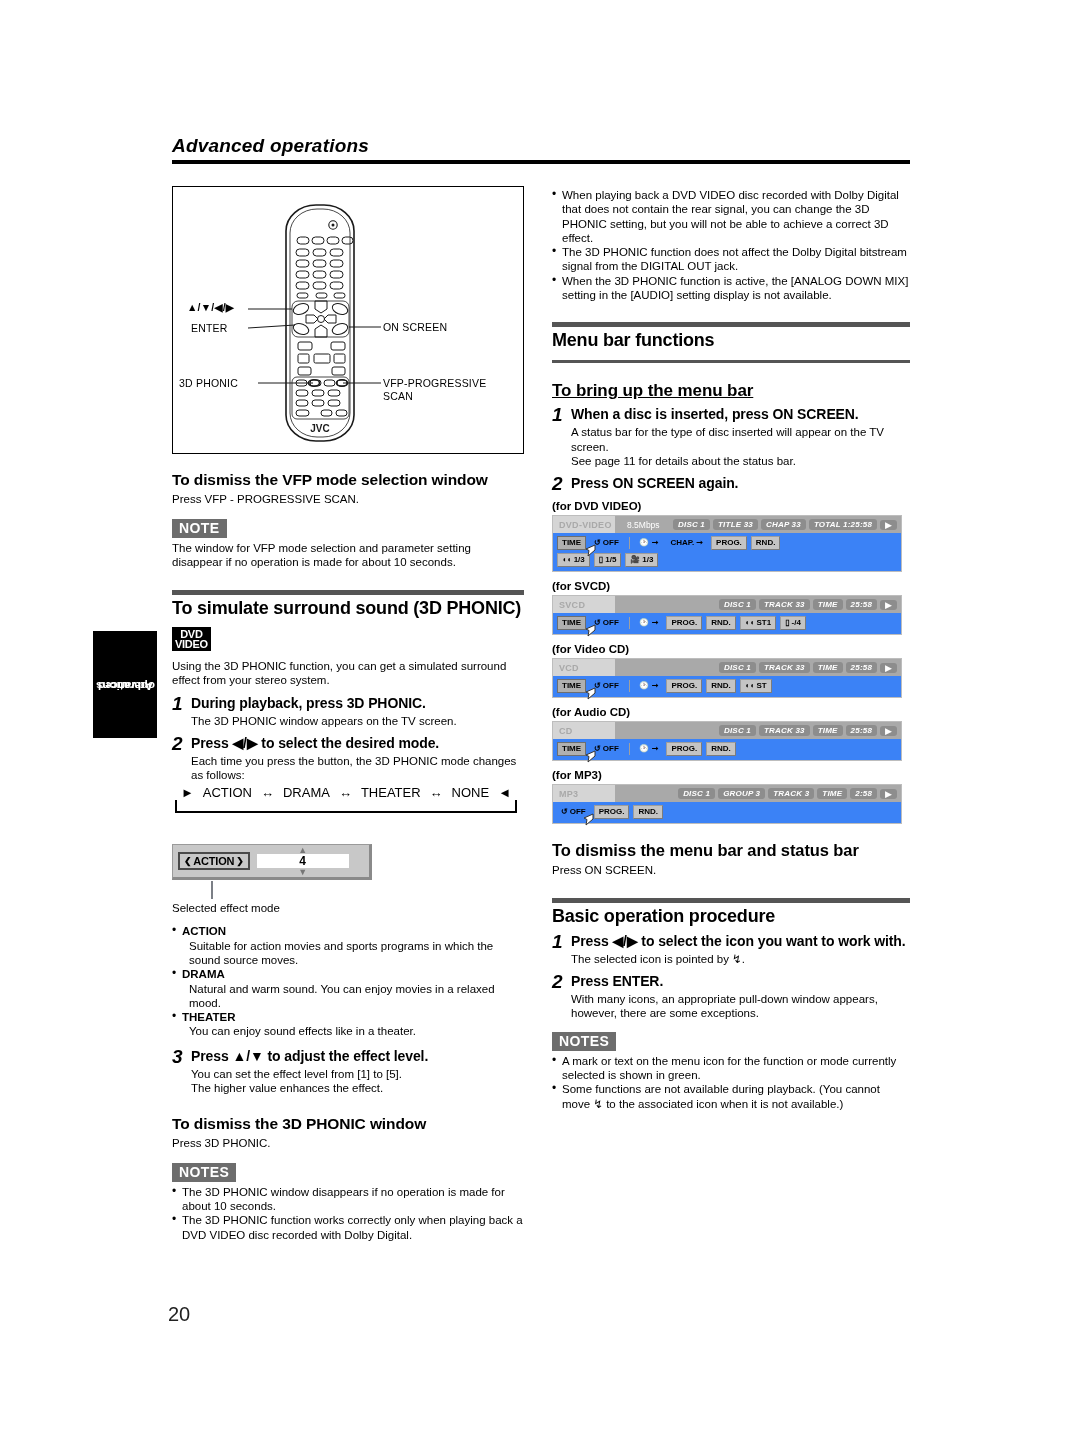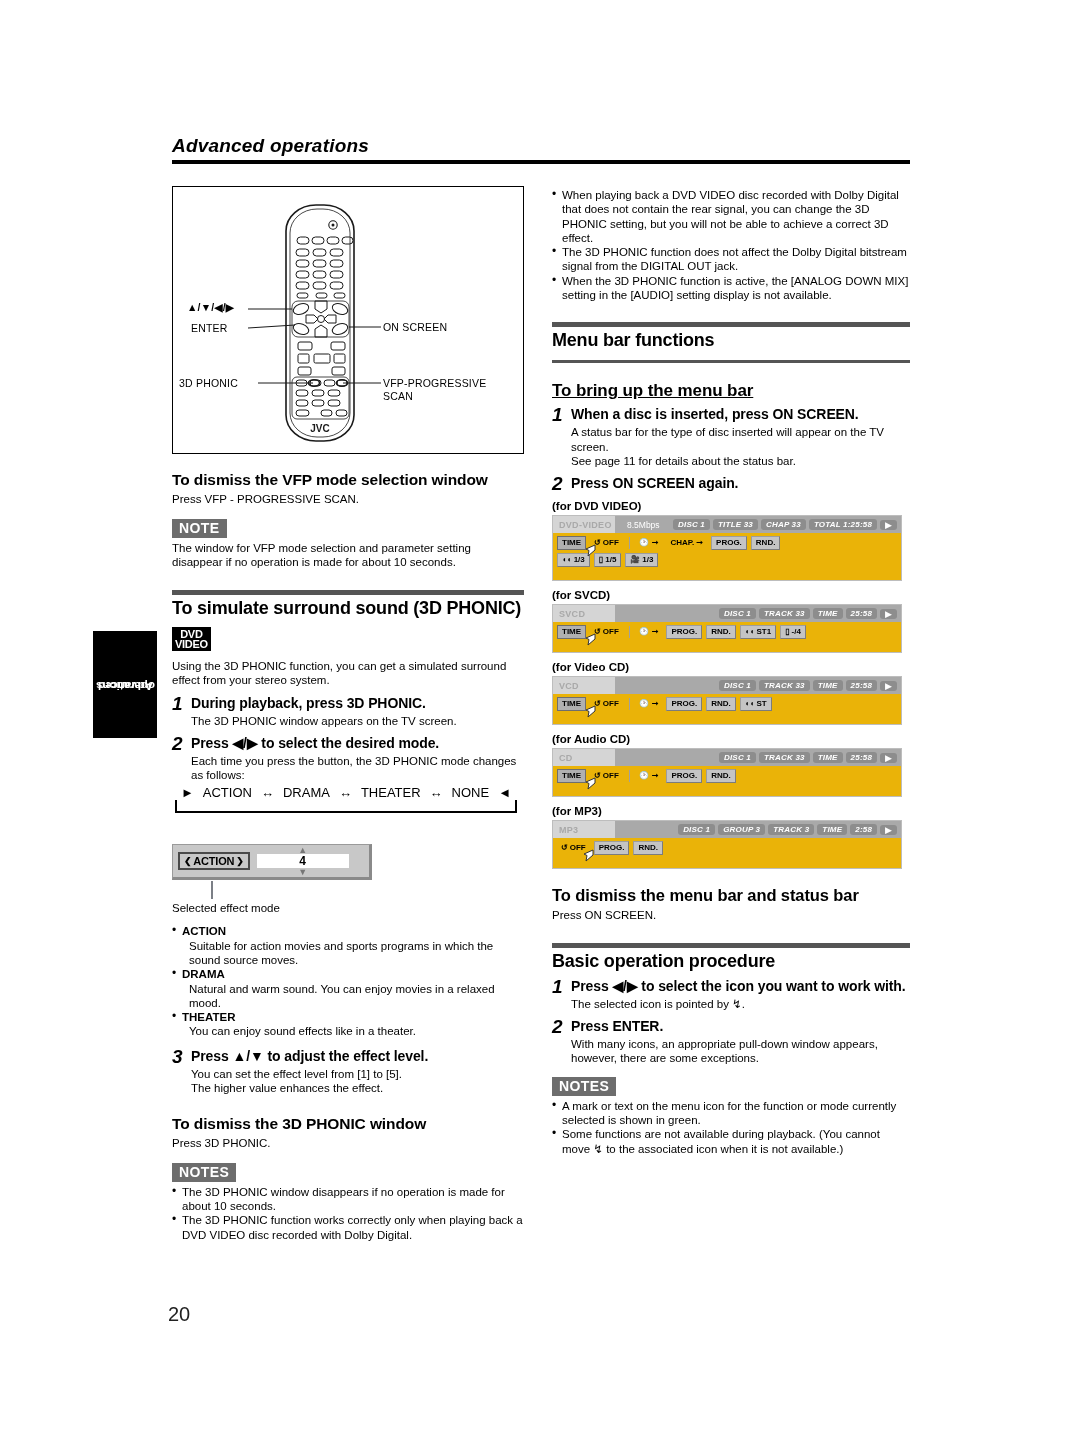--- a/index.html
+++ b/index.html
@@ -143,22 +143,22 @@
   .eff-val .ar { font-size:9px; color:#777; line-height:8px; }
   .eff-pointer {
     position:absolute; left:38px; top:36px; width:2px; height:18px;
     background:#7b7f86;
   }
   .eff-caption { font-size:11.5px; margin-top:22px; }
 
   
   .mbcap { font-size:11.5px; font-weight:bold; margin:8px 0 3px 0; }
   .mbar {
-    width:350px; background:#eab308; border:1px solid #bdbdbd;
-    padding:0 0 13px 0; position:relative;
+    width:350px; background:#3b82f6; border:1px solid #bdbdbd;
+    padding:0 0 4px 0; position:relative;
   }
   .mbrow1 {
     display:flex; align-items:center; height:17px; background:#a9a9a9;
     font-size:8.5px; color:#fff;
   }
   .mbtype {
     width:62px; flex:0 0 62px; background:#d5d5d5; height:17px;
     display:flex; align-items:center; padding-left:6px;
     font-size:9px; font-weight:bold; color:#a9a9a9; letter-spacing:.3px;
   }

